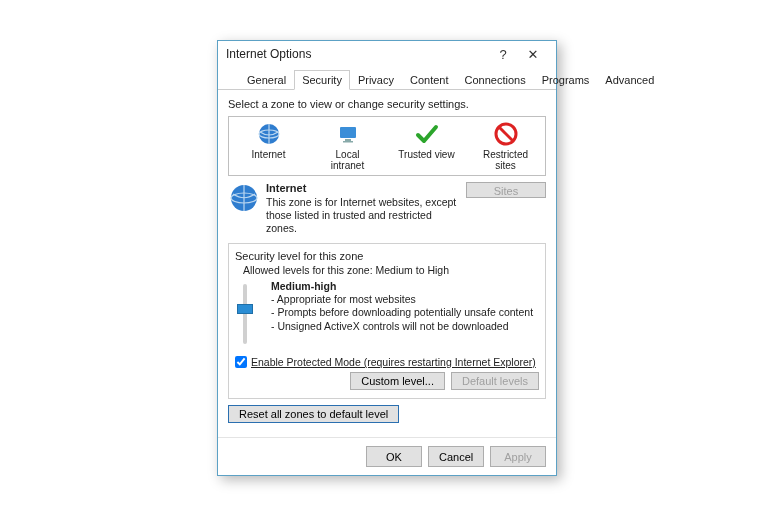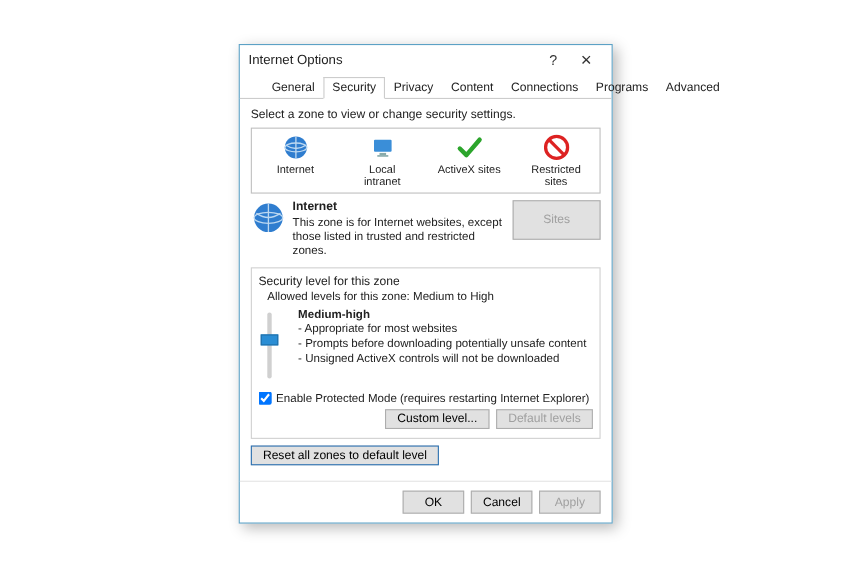--- a/index.html
+++ b/index.html
@@ -19,30 +19,30 @@
   .zonebar { border: 1px solid #bfbfbf; margin-top: 6px; padding: 4px 0; display: flex; justify-content: space-around; }
   .zoneitem { width: 60px; text-align: center; font-size: 10px; line-height: 1.1; }
   .zoneitem .icon { height: 26px; display: flex; justify-content: center; align-items: center; margin-bottom: 2px; }
   .zoneitem.sel { background: transparent; }
   .desc-row { display: flex; gap: 6px; margin-top: 6px; }
   .desc-row .globe { width: 32px; height: 32px; flex: none; display: flex; align-items: center; justify-content: center; }
   .desc-row .text { flex: 1; font-size: 10.5px; line-height: 1.25; }
   .desc-row .text .zname { font-weight: bold; font-size: 11px; }
   .btn { border: 1px solid #adadad; background: #e1e1e1; font-size: 11px; padding: 2px 10px; font-family: inherit; }
   .btn.disabled { color: #a0a0a0; }
-  .sites-btn { width: 80px; height: 36px; }
+  .sites-btn { width: 80px; height: 16px; }
   .sec-group { border: 1px solid #d0d0d0; padding: 6px 6px 8px; position: relative; }
   .sec-group > .legend, .zone-wrap > .legend { font-size: 11px; margin-bottom: 2px; }
   .slider-col { display: flex; gap: 16px; margin-top: 4px; }
   .slider { width: 20px; height: 70px; position: relative; display:flex; justify-content:center; }
   .slider .track { width: 4px; height: 60px; background: #d0d0d0; margin-top:4px; border-radius:2px;}
   .slider .thumb { position: absolute; top: 24px; width: 16px; height: 10px; background: #2a8dd4; border:1px solid #1f6fa8; }
   .leveltext { font-size: 10.5px; line-height: 1.25; }
   .leveltext .lvname { font-weight: bold; }
-  .check-row { display:flex; align-items:center; gap:4px; font-size:10.5px; margin-top:6px; }
+  .check-row { display:flex; align-items:center; gap:4px; font-size:10.5px; margin-top:6px;text-decoration:underline; }
   .check-row input { width:12px; height:12px; }
   .inner-btns { display:flex; justify-content:flex-end; gap:6px; margin-top:4px; }
   .reset-row { display:flex; justify-content:flex-start; margin-top:6px; }
   .reset-row .btn { border:1px solid #2a6fb0; }
   .footer { display:flex; justify-content:flex-end; gap:6px; padding:8px 10px; border-top:1px solid #e4e4e4; }
   .footer .btn { width: 56px; height: 21px; }
   svg { display:block; }
 </style>
 </head>
 <body>
@@ -87,21 +87,21 @@
               </svg>
           </div>
           <div>Local intranet</div>
         </div>
         <div class="zoneitem">
           <div class="icon">
             <svg width="24" height="24">
                 <path d="M3 13l6 6L21 5" stroke="#2ca52c" stroke-width="4" fill="none" stroke-linecap="round" stroke-linejoin="round"></path>
               </svg>
           </div>
-          <div>ActiveX sites</div>
+          <div>Trusted view</div>
         </div>
         <div class="zoneitem">
           <div class="icon">
             <svg width="24" height="24">
                 <circle cx="12" cy="12" r="10" fill="none" stroke="#d22" stroke-width="3"></circle>
                 <line x1="5" y1="5" x2="19" y2="19" stroke="#d22" stroke-width="3"></line>
               </svg>
           </div>
           <div>Restricted sites</div>
         </div>

